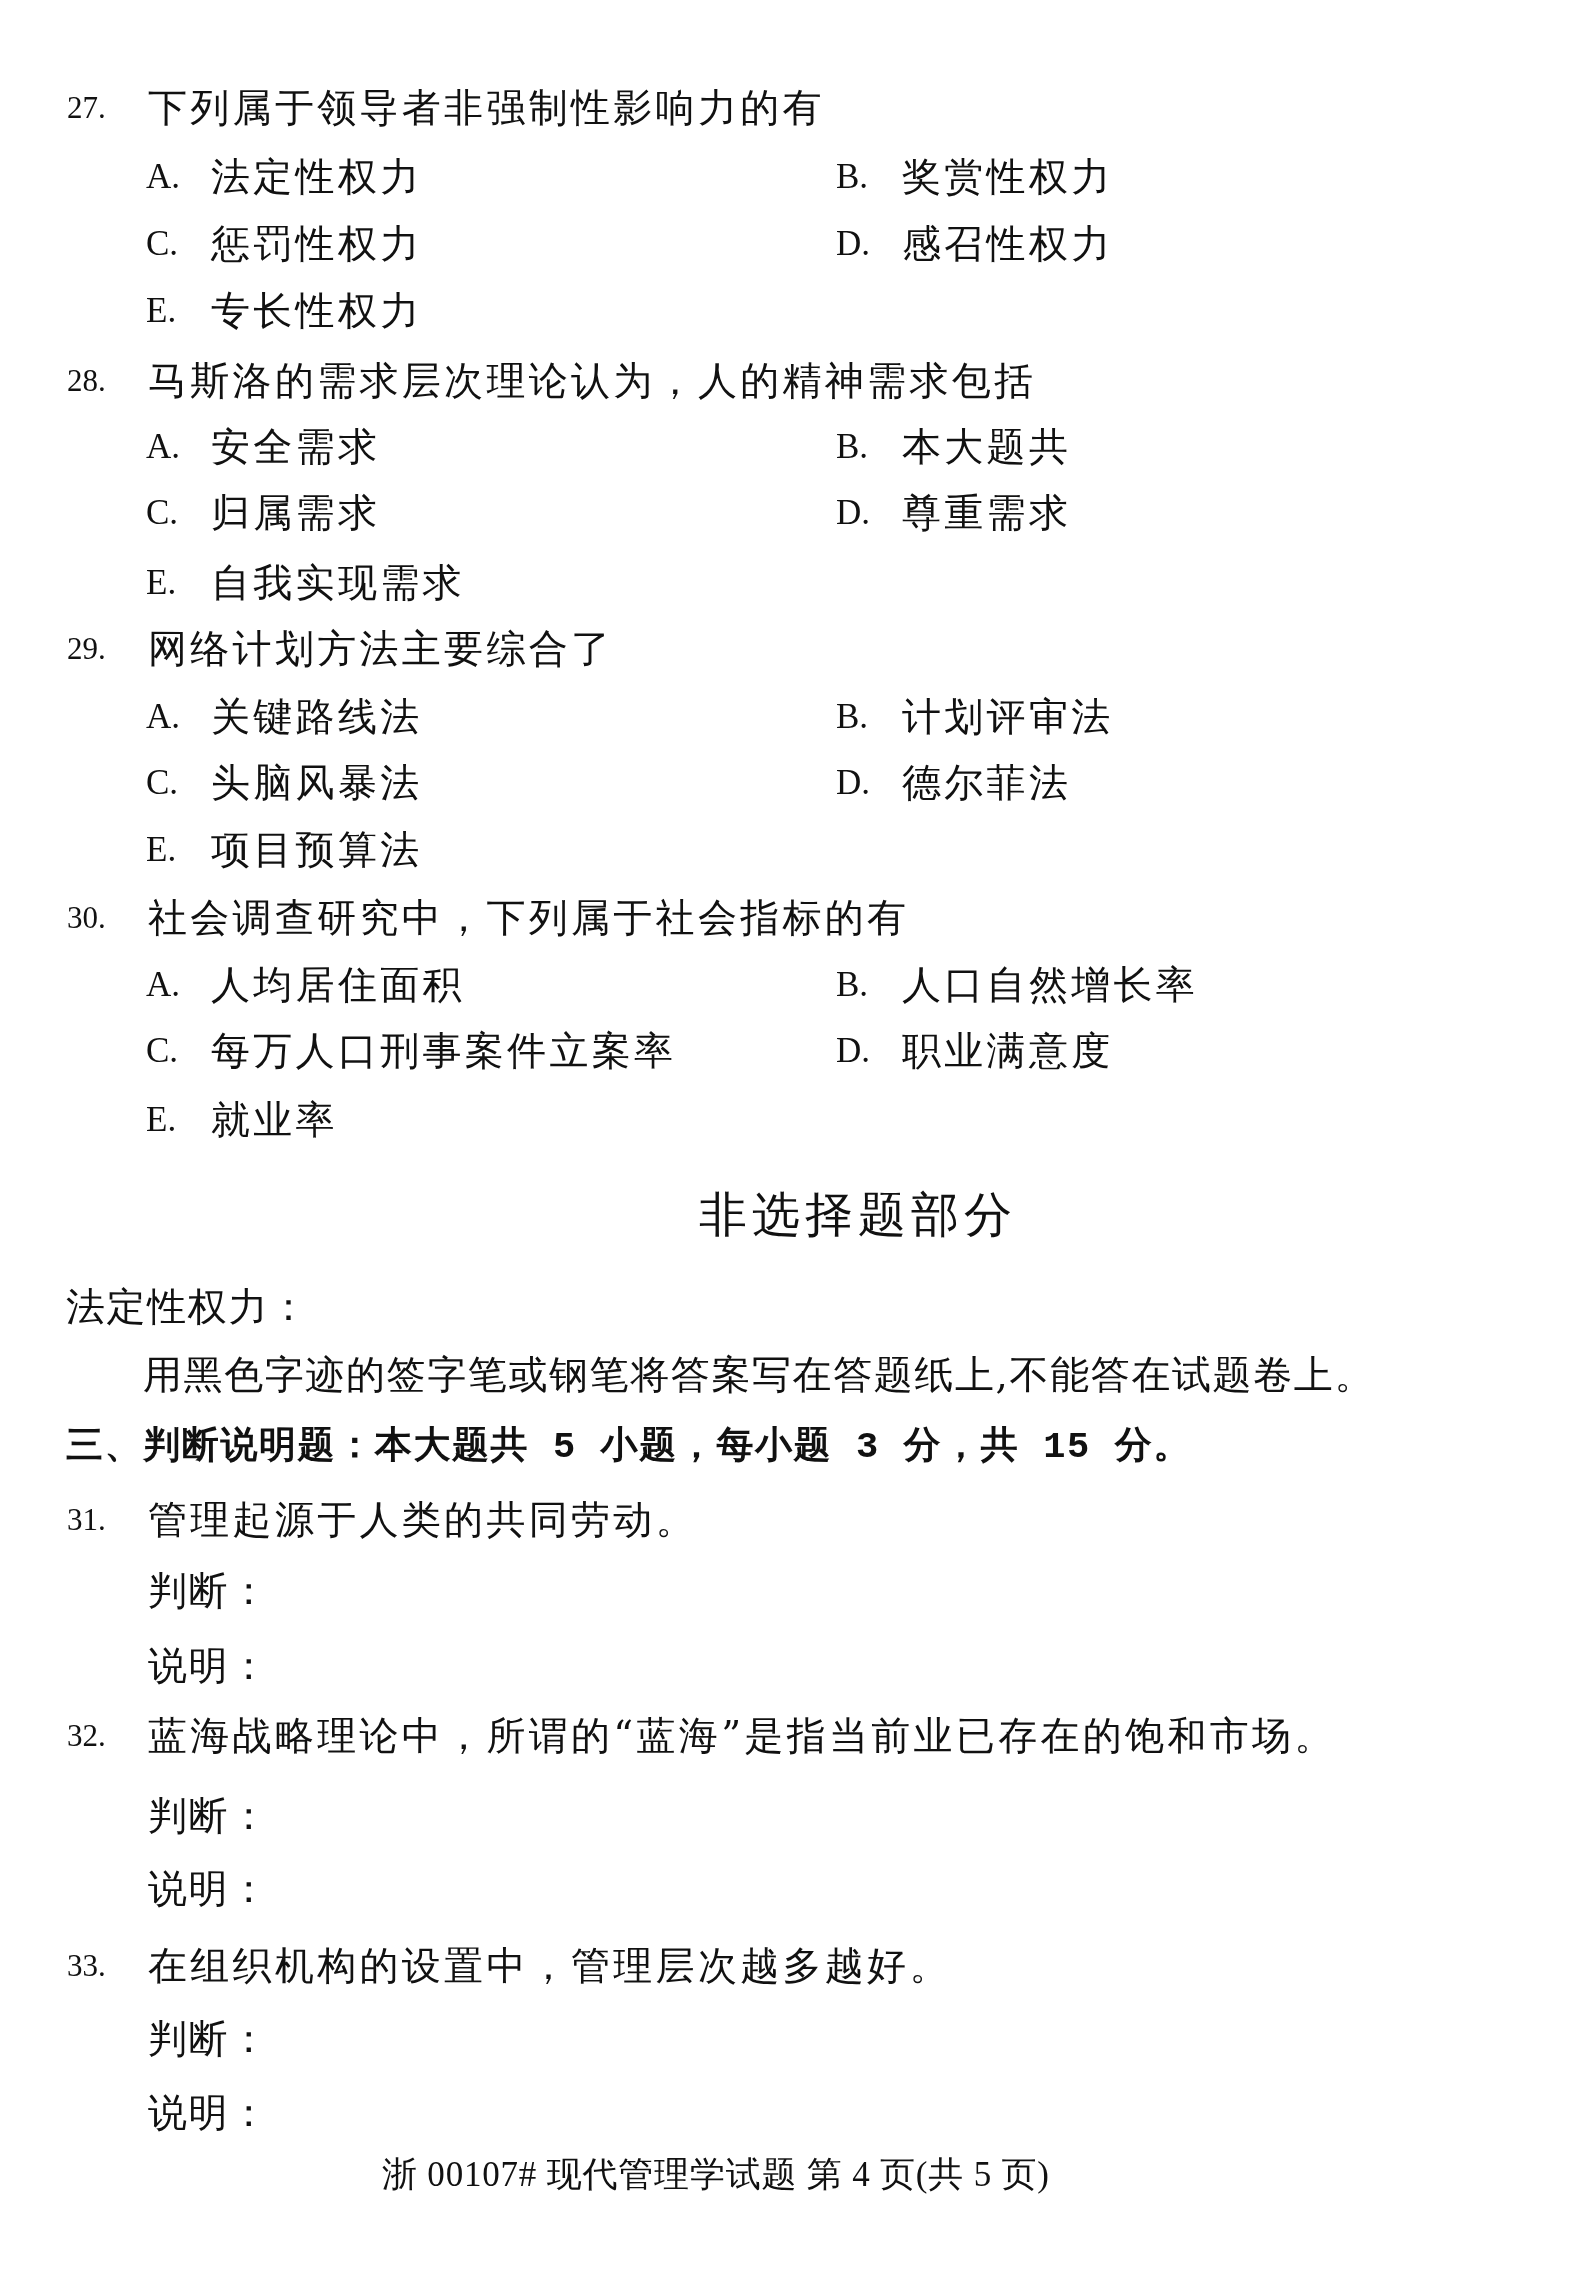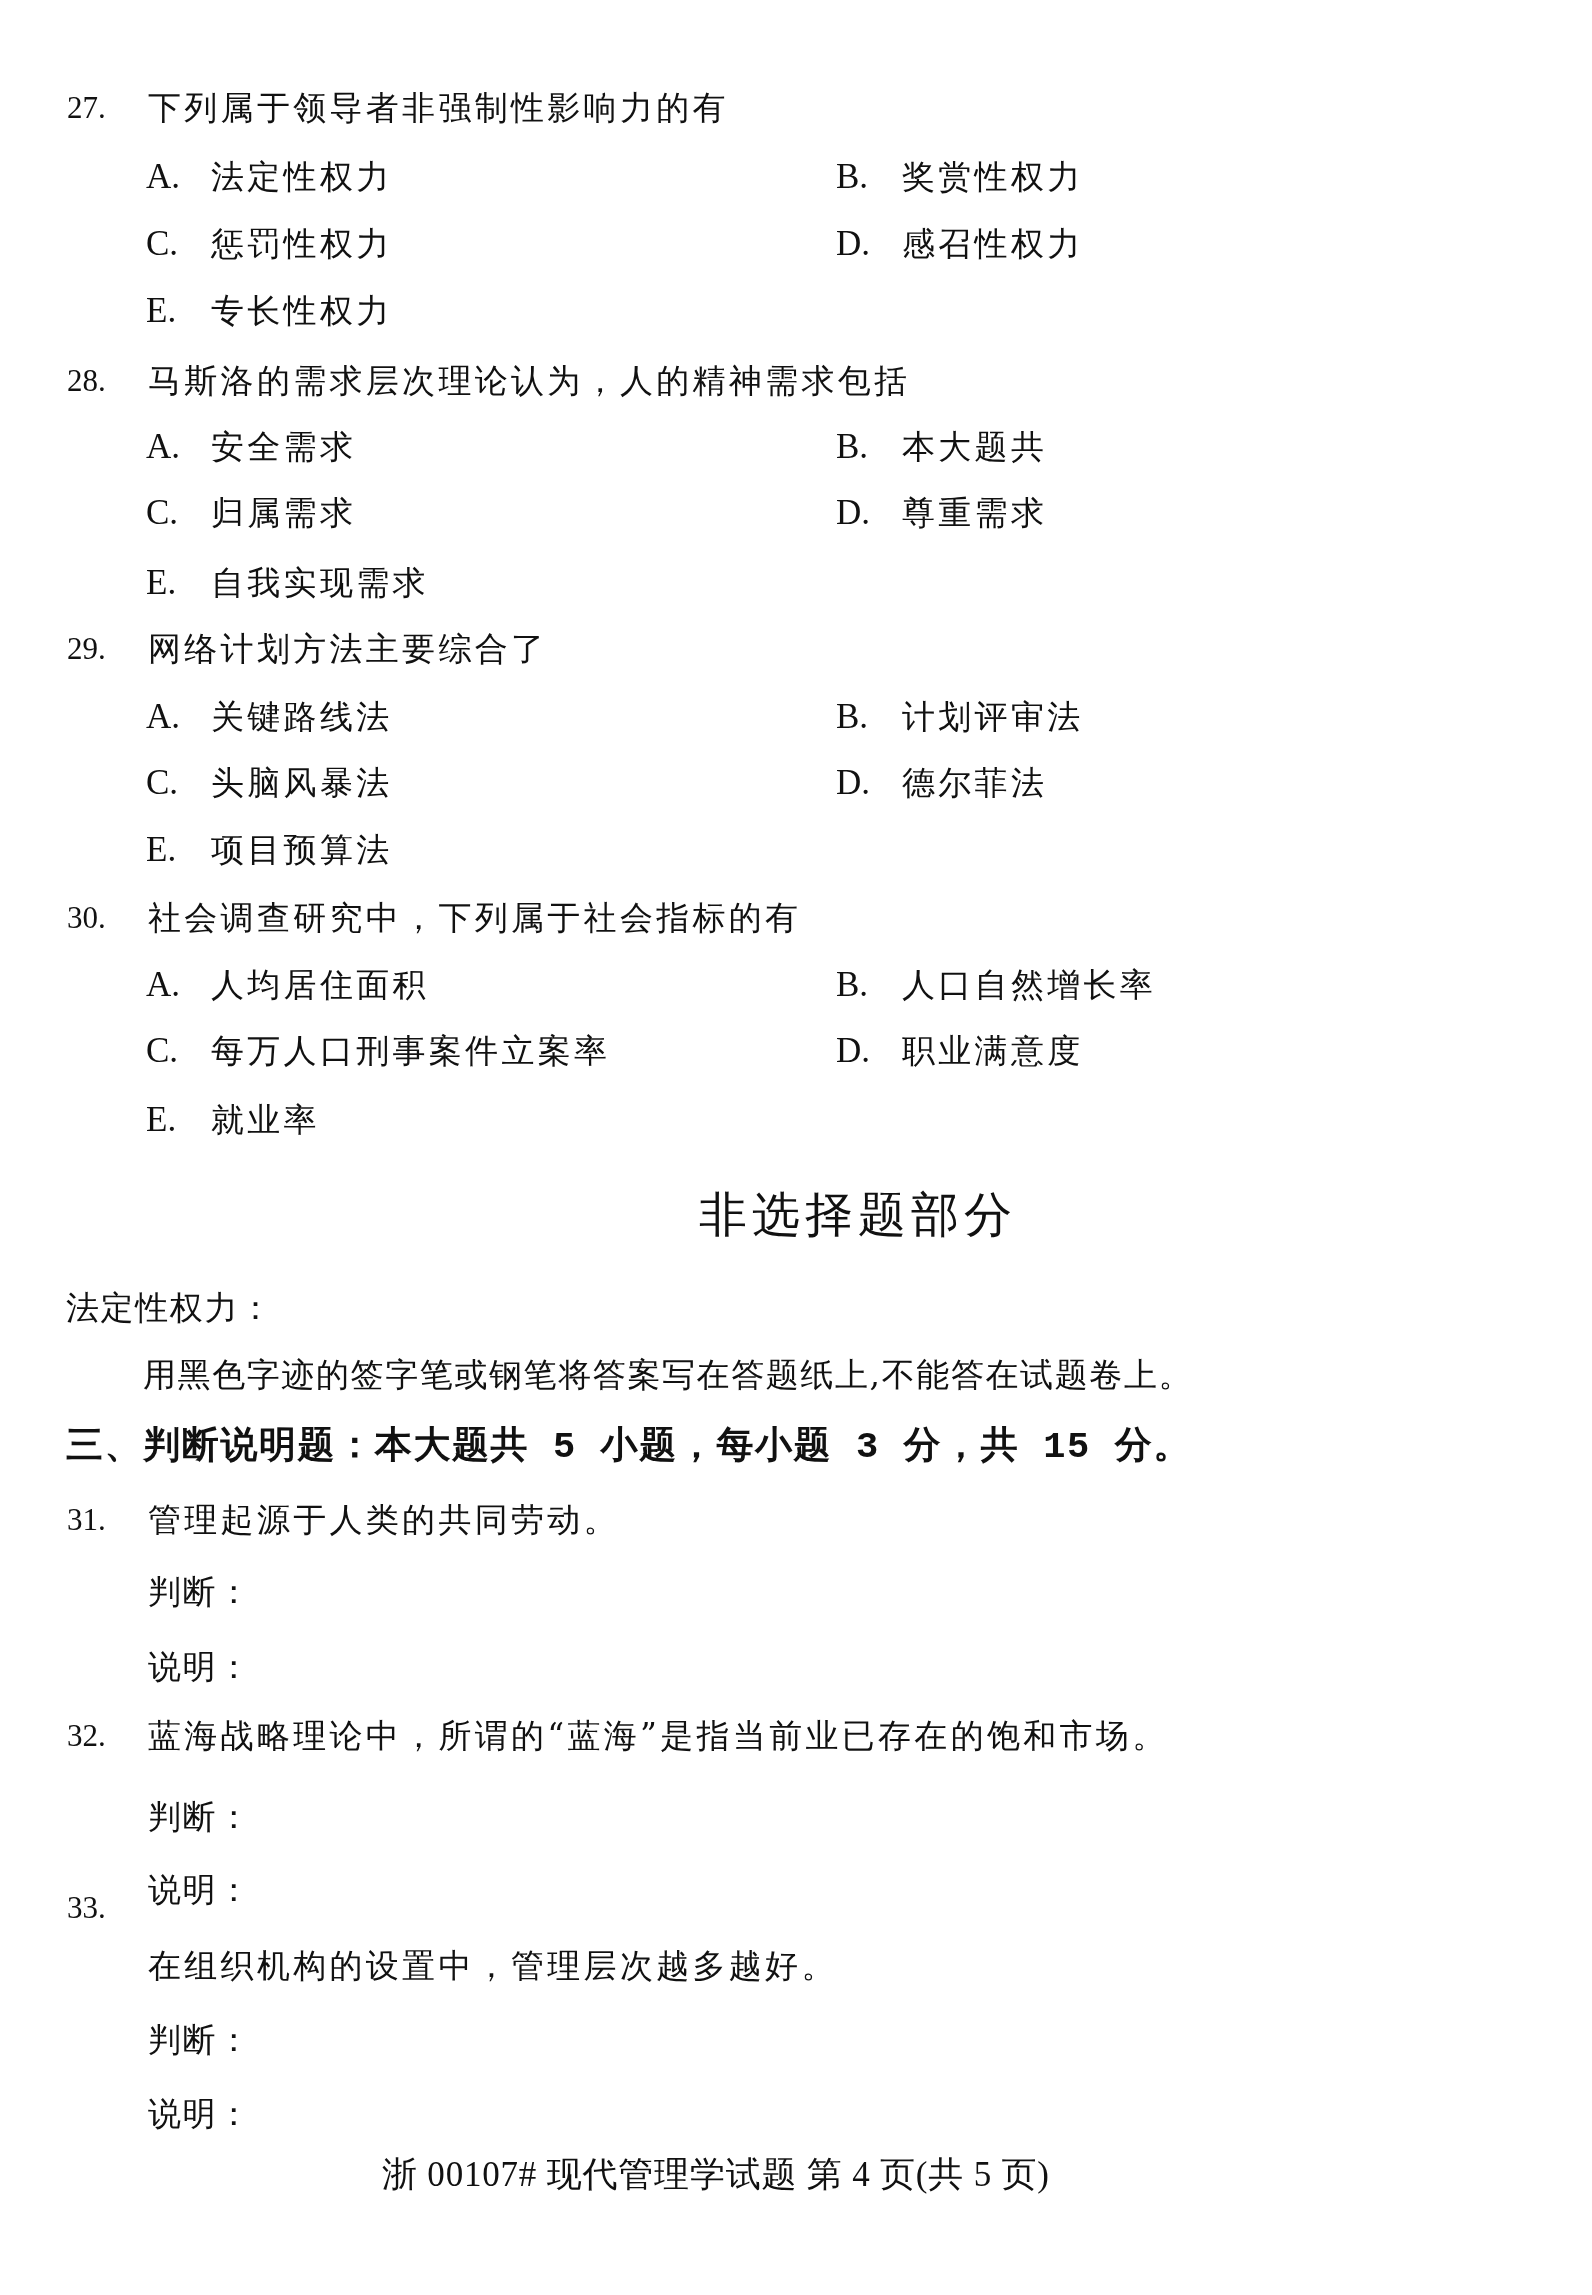--- a/index.html
+++ b/index.html
@@ -1,17 +1,17 @@
 <!DOCTYPE html>
 <html style="font-size:13px"><head>
 <meta charset="utf-8">
 <style>
   html, body { margin: 0; padding: 0; background: #ffffff; }
   body { width: 1592px; height: 2295px; position: relative; overflow: hidden; color: #111; }
-  .line { position: absolute; white-space: nowrap; font-family: "DejaVu Serif", "Liberation Serif", serif; font-size: 33px; line-height: 39px; height: 39px; letter-spacing: 3.3px; }
+  .line { position: absolute; white-space: nowrap; font-family: "DejaVu Serif", "Liberation Serif", serif; font-size: 39px; line-height: 39px; height: 39px; letter-spacing: 3.3px; }
   .num { position: absolute; left: 67px; white-space: nowrap; font-family: "Liberation Serif", "DejaVu Serif", serif; font-size: 31px; line-height: 39px; }
   .qtext { position: absolute; left: 148px; }
   .opt-letter { position: absolute; font-family: "Liberation Serif", "DejaVu Serif", serif; font-size: 35px; line-height: 39px; }
   .opt-text { position: absolute; text-align: center; }
   .sans { font-family: Liberation Mono, monospace; }
   .title { font-size: 48px; line-height: 58px; height: 58px; letter-spacing: 5px; }
   .bold { font-weight: bold; }
   .footer { font-family: "Liberation Serif", "DejaVu Serif", serif; font-size: 35px; letter-spacing: 0.8px; }
 </style>
 </head>
@@ -92,20 +92,20 @@
 </div>
 
 <div>
   <span class="num" style="top:1716px">32.</span>
   <span class="line qtext" style="top:1716px">蓝海战略理论中，所谓的“蓝海”是指当前业已存在的饱和市场。</span>
   <span class="line sans" style="left:148px;top:1800px;letter-spacing:1.6px">判断：</span>
   <span class="line sans" style="left:148px;top:1873px;letter-spacing:1.6px">说明：</span>
 </div>
 
 <div>
-  <span class="num" style="top:1888px">33.</span>
+  <span class="num" style="top:1946px">33.</span>
   <span class="line qtext" style="top:1946px">在组织机构的设置中，管理层次越多越好。</span>
   <span class="line sans" style="left:148px;top:2023px;letter-spacing:1.6px">判断：</span>
   <span class="line sans" style="left:148px;top:2097px;letter-spacing:1.6px">说明：</span>
 </div>
 
 <div class="line footer" style="left:382px;top:2155px">浙 00107# 现代管理学试题 第 4 页(共 5 页)</div>
 
 
 </body></html>

